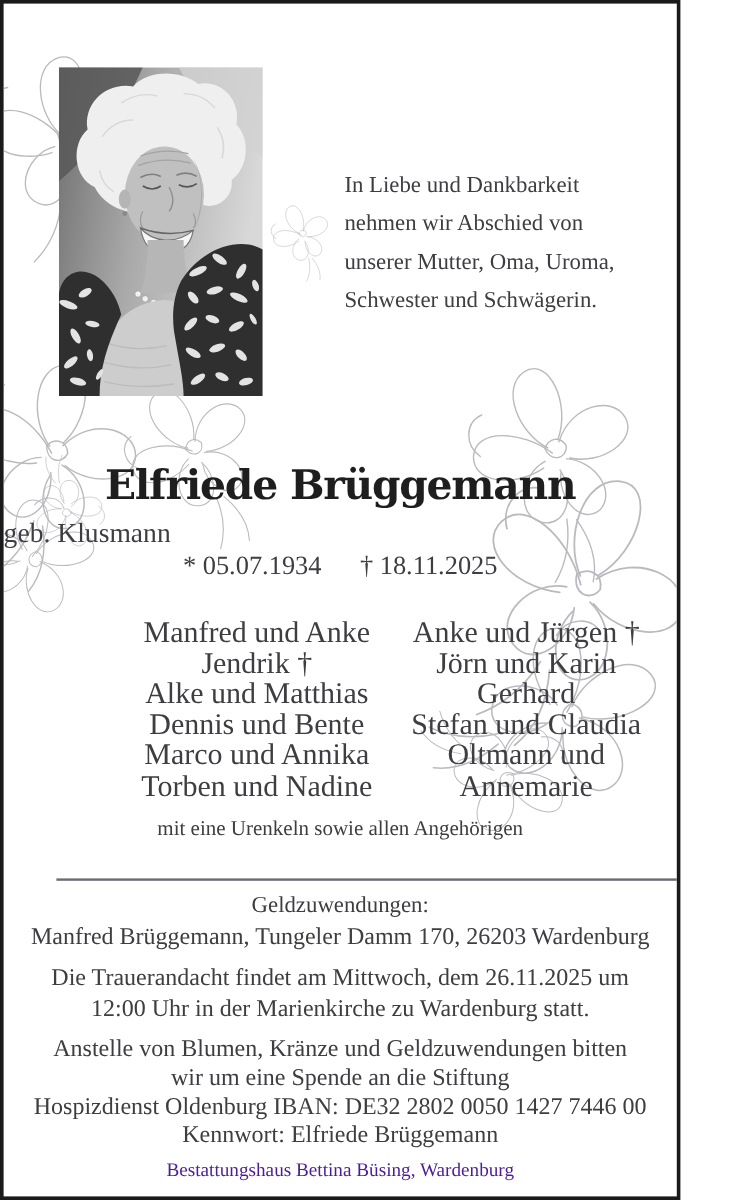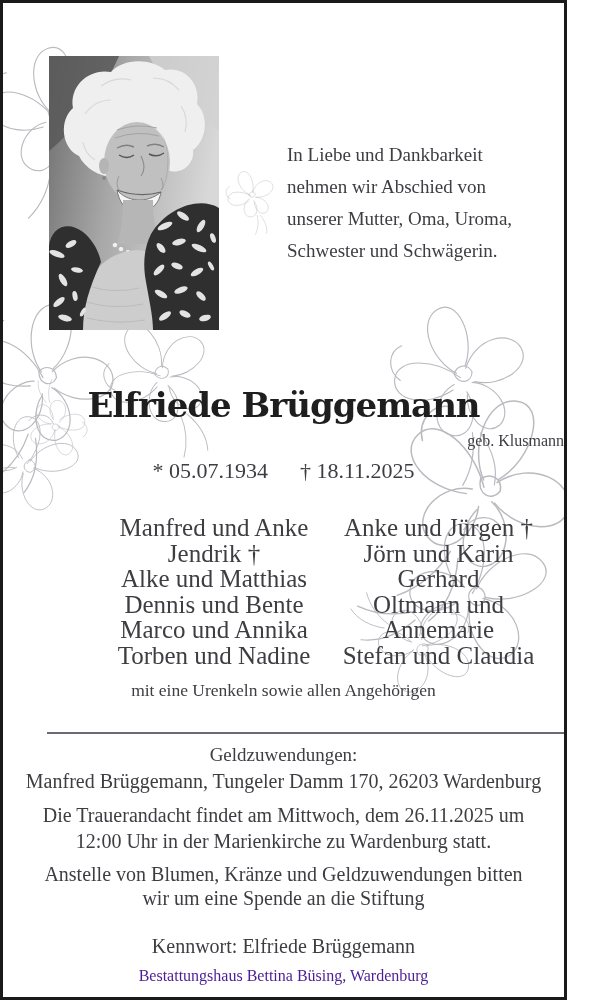--- a/index.html
+++ b/index.html
@@ -17,21 +17,21 @@
   .flowers{position:absolute;left:0;top:0;width:100%;height:100%;opacity:.75;}
   .abs{position:absolute;}
   .photo{left:46px;top:53px;width:170px;height:274px;overflow:hidden;}
   .photo svg{display:block;width:100%;height:100%;}
   .intro{left:284px;top:136px;font-size:19px;line-height:32px;white-space:nowrap;}
   .name{
     left:0;right:0;top:384px;margin:0;text-align:center;
     font-family:"DejaVu Serif","Liberation Serif",serif;
     font-weight:bold;font-size:34px;letter-spacing:-1px;color:#1e1e1e;line-height:1.1;
   }
-  .maiden{left:0;right:0;top:429px;text-align:right;font-size:16px;}
+  .maiden{left:0;right:0;top:429px;text-align:left;font-size:23px;}
   .dates{left:0;right:0;top:455px;display:flex;justify-content:center;gap:32px;font-size:22px;}
   .mourners{left:0;right:0;top:512px;display:flex;font-size:25px;line-height:25.5px;align-items:center;}
   .m-left{width:230px;margin-left:96px;text-align:center;}
   .m-right{width:215px;margin-left:2px;text-align:center;}
   .closing{left:0;right:0;top:677px;text-align:center;font-size:17.5px;}
   .divider{left:44px;top:729px;width:528px;height:2px;background:#6b6b73;}
   .footer{left:0;right:0;top:740px;text-align:center;}
   .footer p{margin:0;}
   .addr-label{font-size:19px;line-height:24px;}
   .addr{font-size:20px;line-height:26px;margin-top:1px !important;}
@@ -191,38 +191,38 @@
       <div>Jendrik †</div>
       <div>Alke und Matthias</div>
       <div>Dennis und Bente</div>
       <div>Marco und Annika</div>
       <div>Torben und Nadine</div>
     </div>
     <div class="m-right">
       <div>Anke und Jürgen †</div>
       <div>Jörn und Karin</div>
       <div>Gerhard</div>
+      <div>Stefan und Claudia</div>
       <div>Oltmann und Annemarie</div>
-      <div>Stefan und Claudia</div>
     </div>
   </div>
 
   <div class="abs closing">mit eine Urenkeln sowie allen Angehörigen</div>
 
   <div class="abs divider"></div>
 
   <div class="abs footer">
     <p class="addr-label">Geldzuwendungen:</p>
     <p class="addr">Manfred Brüggemann, Tungeler Damm 170, 26203 Wardenburg</p>
     <p class="service">
       <span>Die Trauerandacht findet am Mittwoch, dem 26.11.2025 um</span><br>
       <span>12:00 Uhr in der Marienkirche zu Wardenburg statt.</span>
     </p>
     <p class="donation">
       <span>Anstelle von Blumen, Kränze und Geldzuwendungen bitten</span><br>
       <span>wir um eine Spende an die Stiftung</span><br>
-      <br>
+      <span>Hospizdienst Oldenburg IBAN: DE32 2802 0050 1427 7446 00</span><br>
       <span>Kennwort: Elfriede Brüggemann</span>
     </p>
     <p class="funeral">Bestattungshaus Bettina Büsing, Wardenburg</p>
   </div>
 
 </div>
 
 </body></html>

